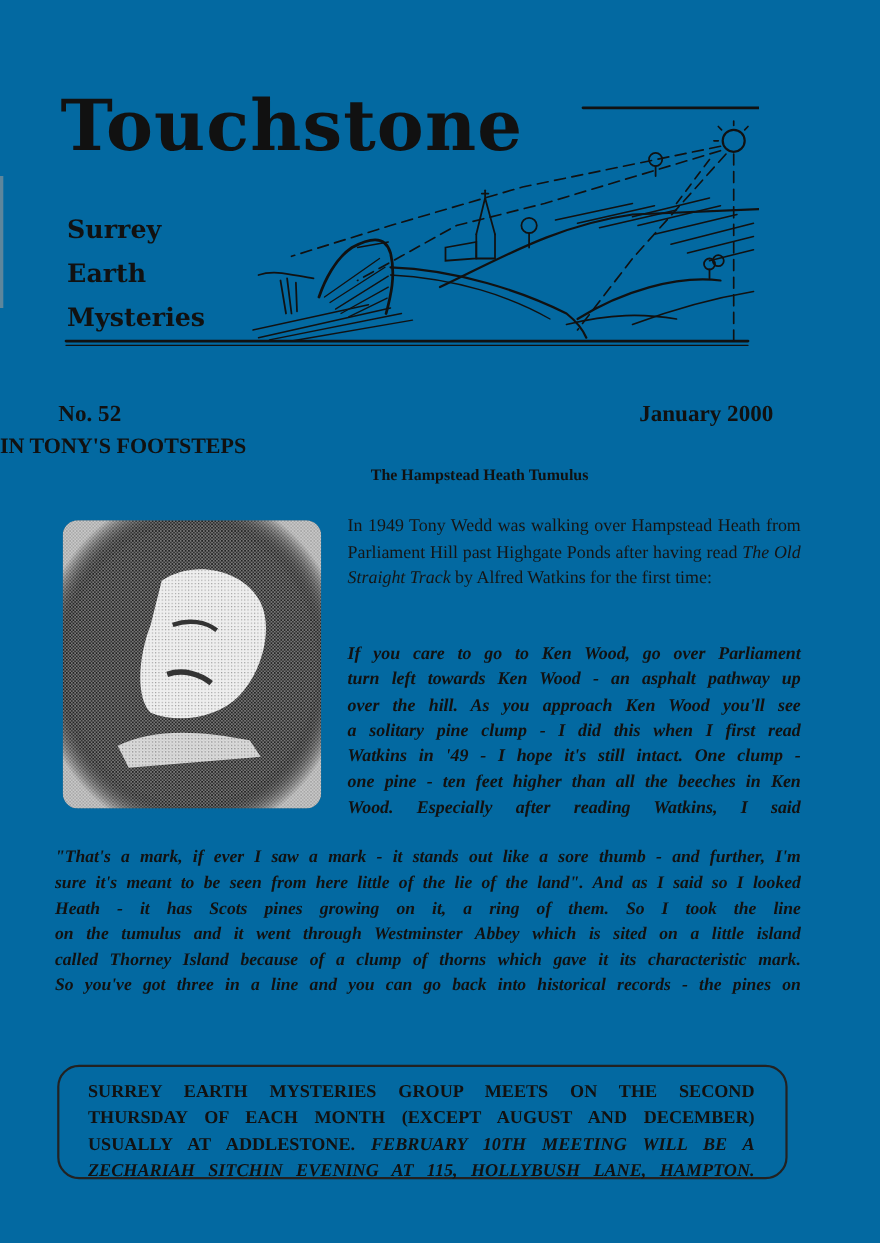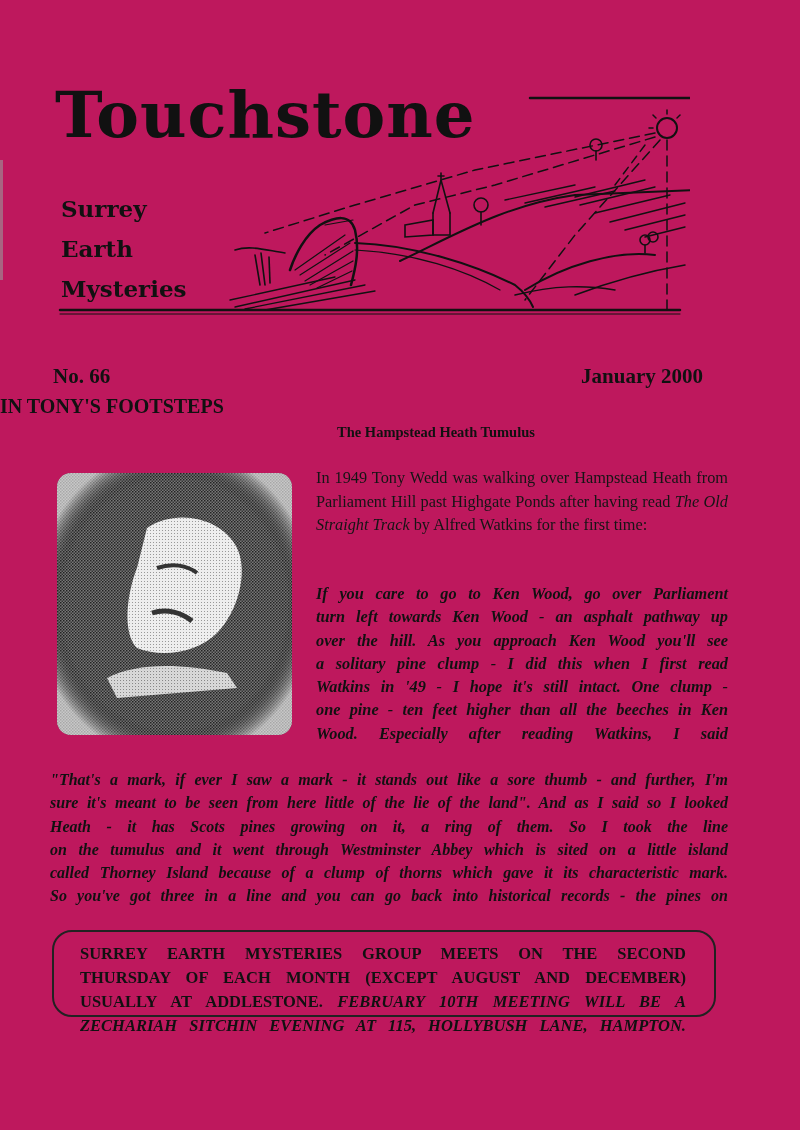--- a/index.html
+++ b/index.html
@@ -1,17 +1,17 @@
 <!DOCTYPE html>
 <html><head>
 <meta charset="utf-8">
 <style>
   html, body { margin: 0; padding: 0; background: #ffffff; }
   body { width: 800px; height: 1130px; position: relative; overflow: hidden; color: #111; }
-  .page { position: absolute; left: 0; top: 0; width: 800px; height: 1130px; background: #be185d; }
+  .page { position: absolute; left: 0; top: 0; width: 800px; height: 1130px; background: #0369a1; }
   .edge { position: absolute; left: 0; top: 160px; width: 3px; height: 120px; background: #9a9a9a; opacity: .6; }
 
   
   .masthead { position: absolute; left: 55px; top: 85px; width: 635px; height: 235px; }
   .mast-title { position: absolute; left: 0; top: -2px; font-family: "DejaVu Serif", serif; font-weight: bold; font-size: 64px; letter-spacing: 1px; color: #111; line-height: 1; }
   .mast-sub { position: absolute; left: 6px; font-family: "DejaVu Serif", serif; font-size: 23px; font-weight: bold; color: #111; line-height: 1; }
   .mast-sub.s1 { top: 112px; }
   .mast-sub.s2 { top: 152px; }
   .mast-sub.s3 { top: 192px; }
   .mast-art { position: absolute; left: 0; top: 0; }
@@ -30,21 +30,21 @@
   .intro em { font-style: italic; }
   .quote-right { position: absolute; left: 316px; top: 582px; width: 412px; font-family: "Liberation Serif", serif; font-style: italic; font-weight: bold; font-size: 16.3px; line-height: 23.3px; text-align: justify; text-align-last: justify; color: #111; }
   .quote-line { display: block; white-space: nowrap; }
   .quote-full { position: absolute; left: 50px; top: 768px; width: 678px; font-family: "Liberation Serif", serif; font-style: italic; font-weight: bold; font-size: 16px; line-height: 23.3px; color: #111; }
   .quote-full .ln { display: block; white-space: nowrap; text-align: justify; text-align-last: justify; }
 
   
   .watermark { position: absolute; left: 222px; top: 820px; font-family: "DejaVu Sans", sans-serif; font-weight: bold; font-size: 40px; letter-spacing: -1px; color: #ffffff; -webkit-text-stroke: 3px #555; paint-order: stroke fill; line-height: 1; opacity: .92; }
 
   
-  .notice { position: absolute; left: 52px; top: 930px; width: 664px; height: 87px; border: 2px solid #222; border-radius: 20px; box-sizing: border-box; }
+  .notice { position: absolute; left: 52px; top: 968px; width: 664px; height: 104px; border: 2px solid #222; border-radius: 20px; box-sizing: border-box; }
   .notice-text { position: absolute; left: 26px; top: 10px; width: 606px; font-family: "Liberation Serif", serif; font-weight: bold; font-size: 16.5px; line-height: 24px; color: #111; }
   .notice-text .ln { display: block; white-space: nowrap; text-align: justify; text-align-last: justify; }
   .notice-text .it { font-style: italic; }
 </style>
 </head>
 <body>
 
 <div class="page">
   <div class="edge"></div>
 
@@ -133,21 +133,21 @@
           <path d="M180 165 C195 160 210 165 230 168"></path>
         </g>
       </g>
     </svg>
     <div class="mast-title">Touchstone</div>
     <div class="mast-sub s1">Surrey</div>
     <div class="mast-sub s2">Earth</div>
     <div class="mast-sub s3">Mysteries</div>
   </div>
 
-  <div class="issue-no">No. 66</div>
+  <div class="issue-no">No. 52</div>
   <div class="issue-date">January 2000</div>
 
   <div class="headline">IN TONY'S FOOTSTEPS</div>
   <div class="subhead">The Hampstead Heath Tumulus</div>
 
   <svg class="photo" width="235" height="262" viewBox="0 0 235 262">
     <defs>
       <pattern id="dots" width="3" height="3" patternUnits="userSpaceOnUse">
         <rect width="3" height="3" fill="#777"></rect>
         <rect width="1.5" height="1.5" fill="#222"></rect>

